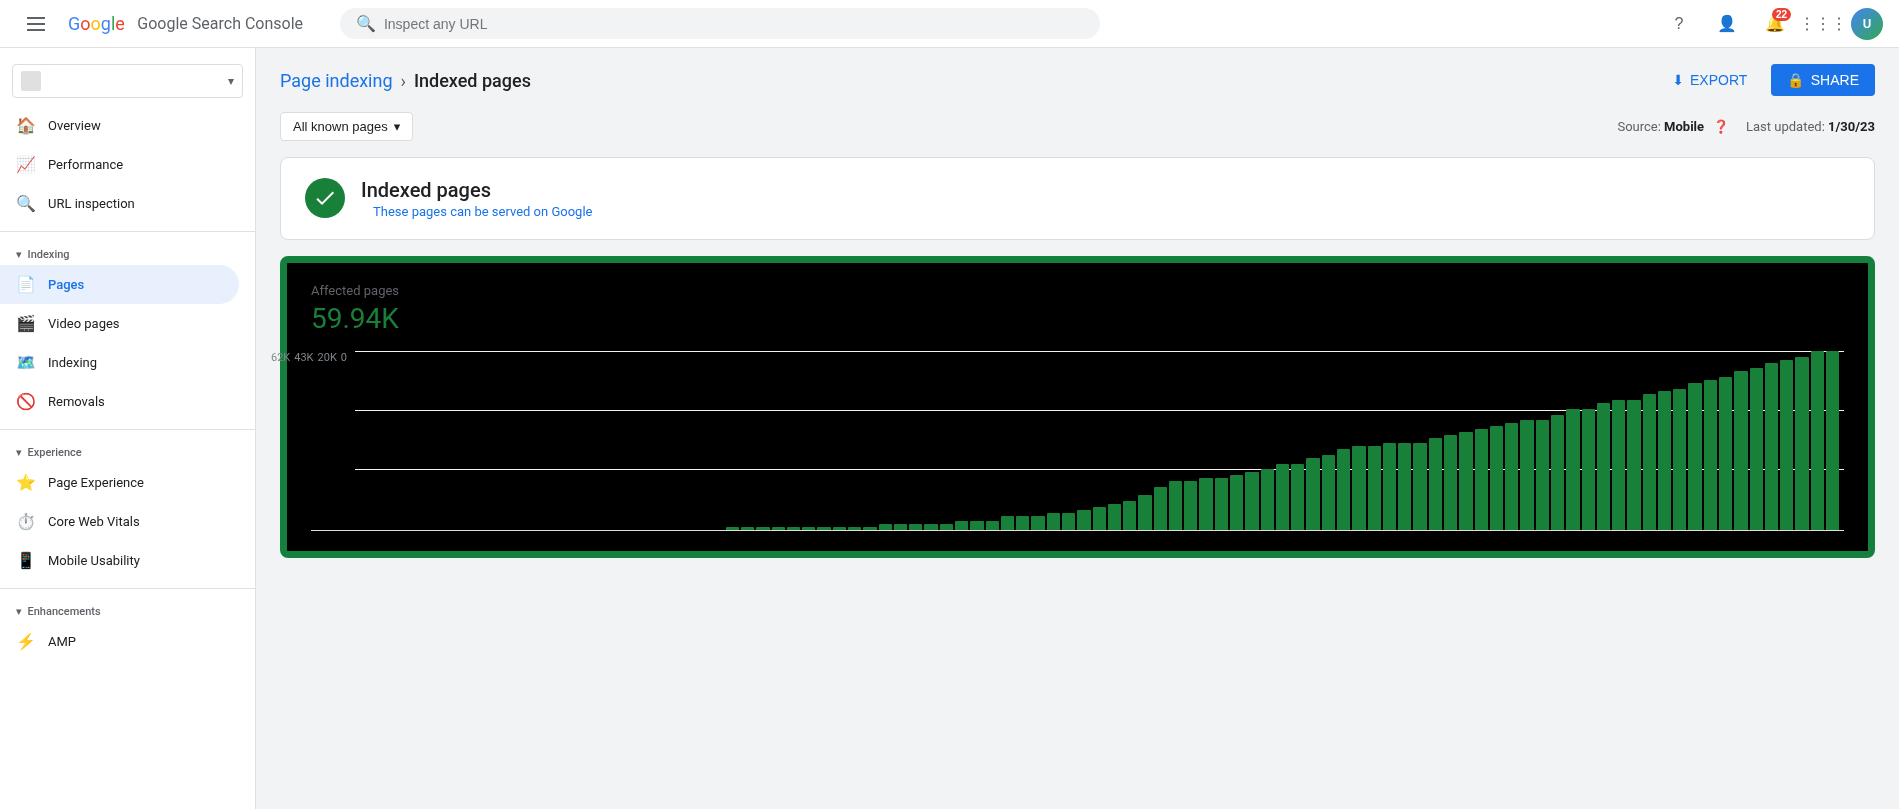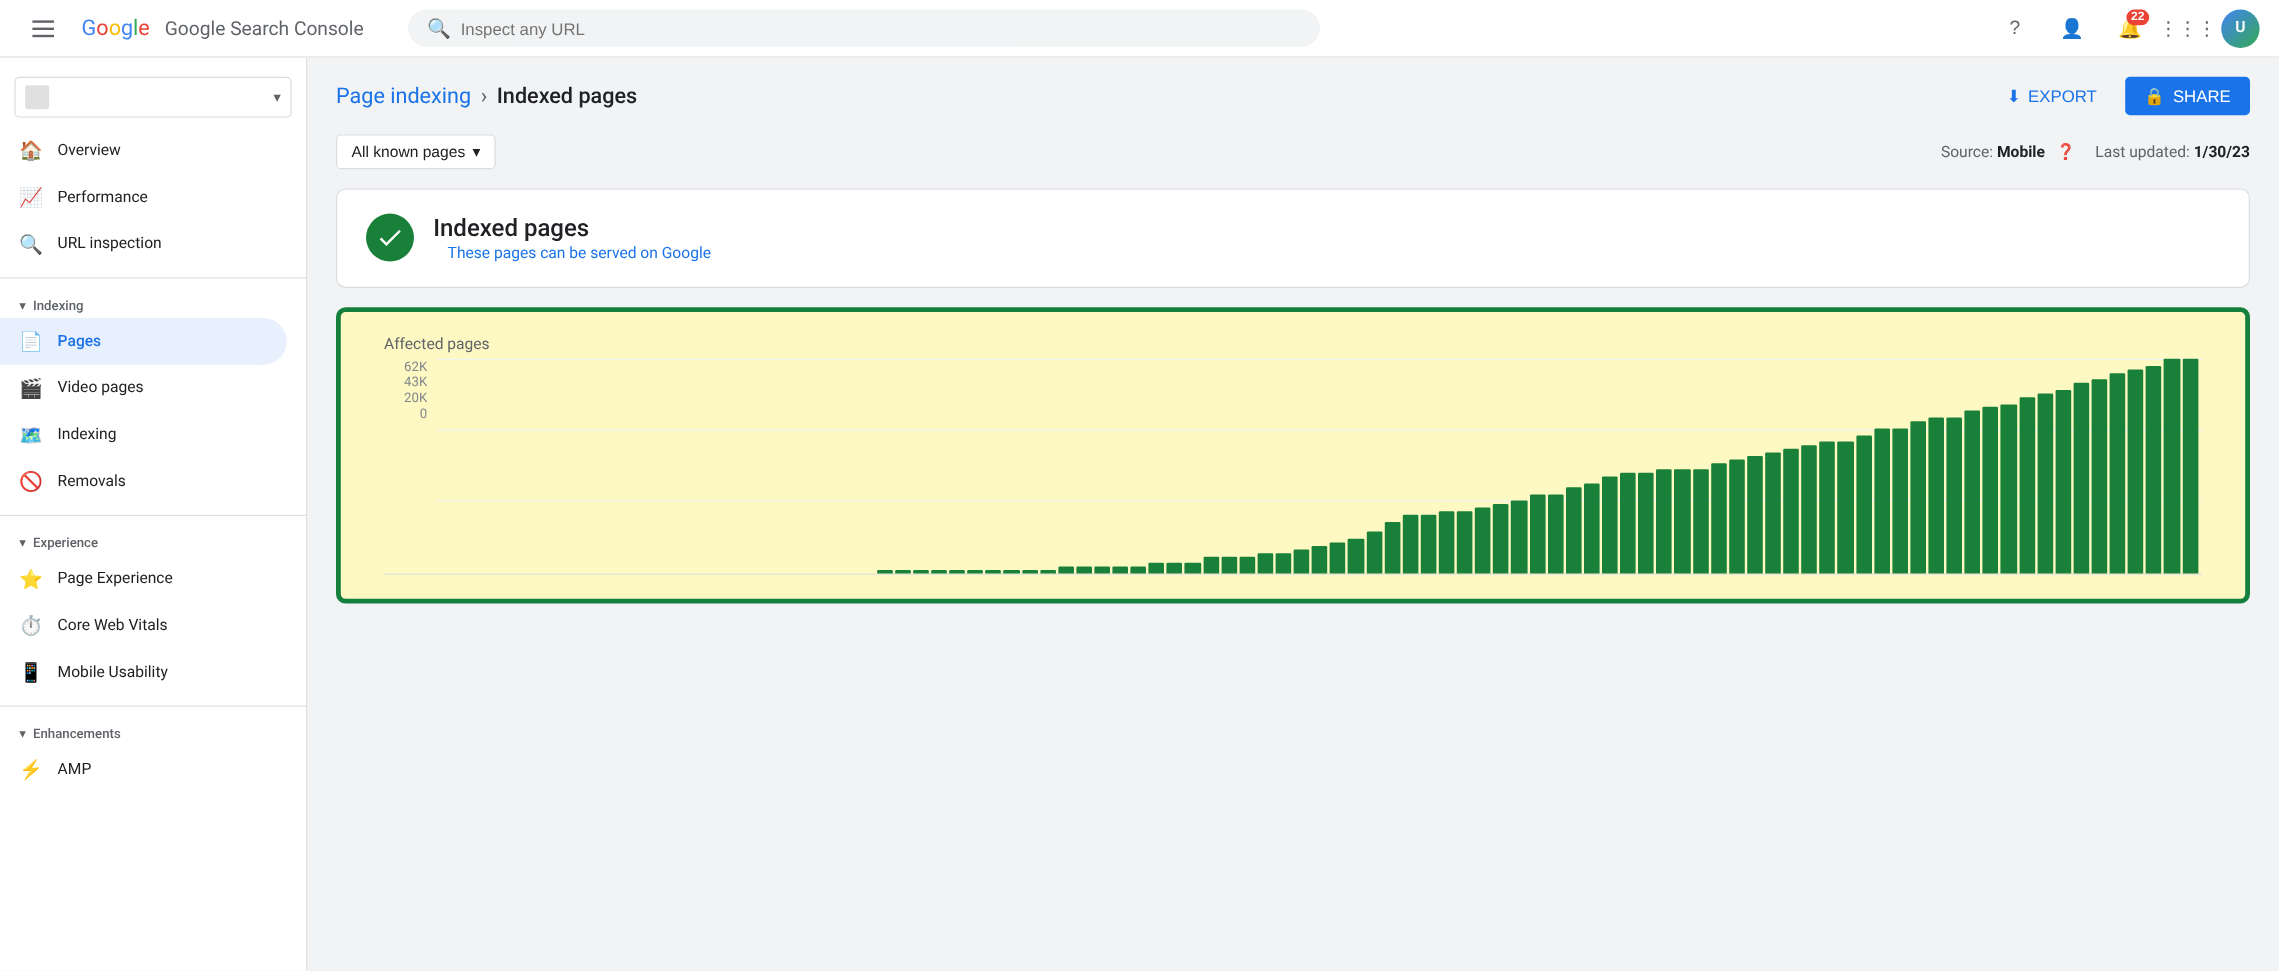--- a/index.html
+++ b/index.html
@@ -127,25 +127,25 @@
     .check-icon svg { width: 24px; height: 24px; }
     .indexed-title { font-size: 20px; font-weight: 500; color: #202124; }
     .indexed-sub { font-size: 13px; color: #1a73e8; margin-top: 2px; margin-left: 12px; }
     .learn-more {
       font-size: 12px; font-weight: 600; color: #5f6368; letter-spacing: 0.8px;
       cursor: pointer; margin-top: 12px; padding-top: 8px; border-top: 1px solid #e0e0e0;
       width: 100%;
     }
 
     
-    .chart-card { background: #fef9c3; border-radius: 8px; border: 4px solid #15803d; padding: 20px 36px; }
+    .chart-card { background: #000000; border-radius: 8px; border: 7px solid #15803d; padding: 20px 24px; }
     .affected-label { font-size: 13px; color: #5f6368; margin-bottom: 4px; }
     .affected-value { font-size: 28px; font-weight: 400; color: #188038; margin-bottom: 16px; }
     .chart-area { position: relative; height: 180px; border-bottom: 1px solid #e0e0e0; }
-    .y-axis { position: absolute; left: 0; top: 0; bottom: 0; width: 40px; display: flex; flex-direction: column; justify-content: flex-start; padding-bottom: 0; }
+    .y-axis { position: absolute; left: 0; top: 0; bottom: 0; width: 40px; display: flex; flex-direction: row; justify-content: flex-end; padding-bottom: 0; }
     .y-label { font-size: 11px; color: #80868b; text-align: right; padding-right: 4px; }
     .chart-inner { position: absolute; left: 44px; right: 0; top: 0; bottom: 0; }
     .gridline { position: absolute; left: 0; right: 0; border-top: 1px solid #f1f3f4; }
     .bars-container { position: absolute; left: 0; right: 0; bottom: 0; top: 0; display: flex; align-items: flex-end; gap: 2px; padding: 0 4px; }
     .bar { background: #188038; flex: 1; border-radius: 1px 1px 0 0; min-width: 3px; }
     .x-axis { display: flex; justify-content: space-between; padding: 4px 44px 0; }
     .x-label { font-size: 11px; color: #80868b; }
   </style>
 </head>
 <body>
@@ -307,20 +307,21 @@
         </div>
         <div>
           <div class="indexed-title">Indexed pages</div>
           <div class="indexed-sub">These pages can be served on Google</div>
         </div>
       </div>
     </div>
 
     <div class="chart-card">
       <div class="affected-label">Affected pages</div>
+      <div class="affected-value">59.94K</div>
 
       <div class="chart-area">
         <div class="y-axis">
           <span class="y-label">62K</span>
           <span class="y-label">43K</span>
           <span class="y-label">20K</span>
           <span class="y-label">0</span>
         </div>
         <div class="chart-inner">
           <div class="gridline" style="top:0"></div>

